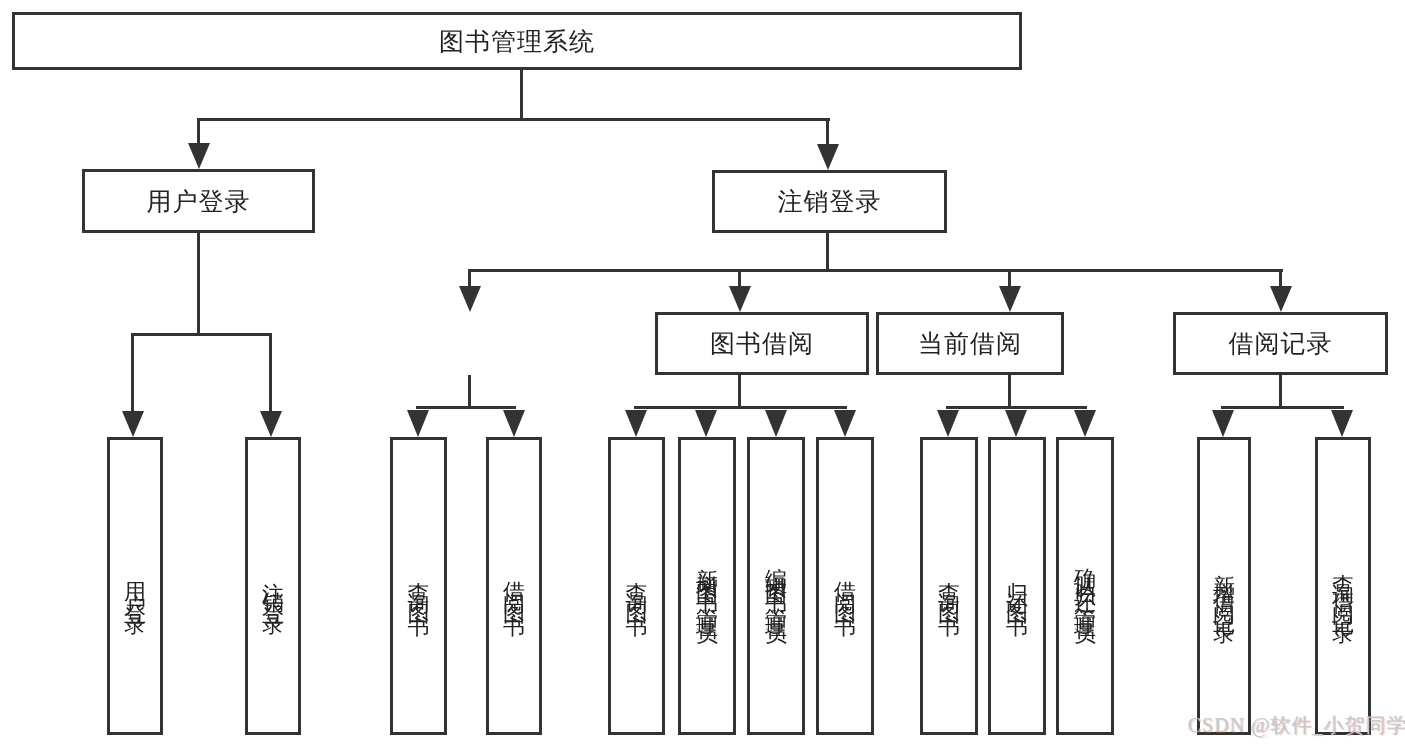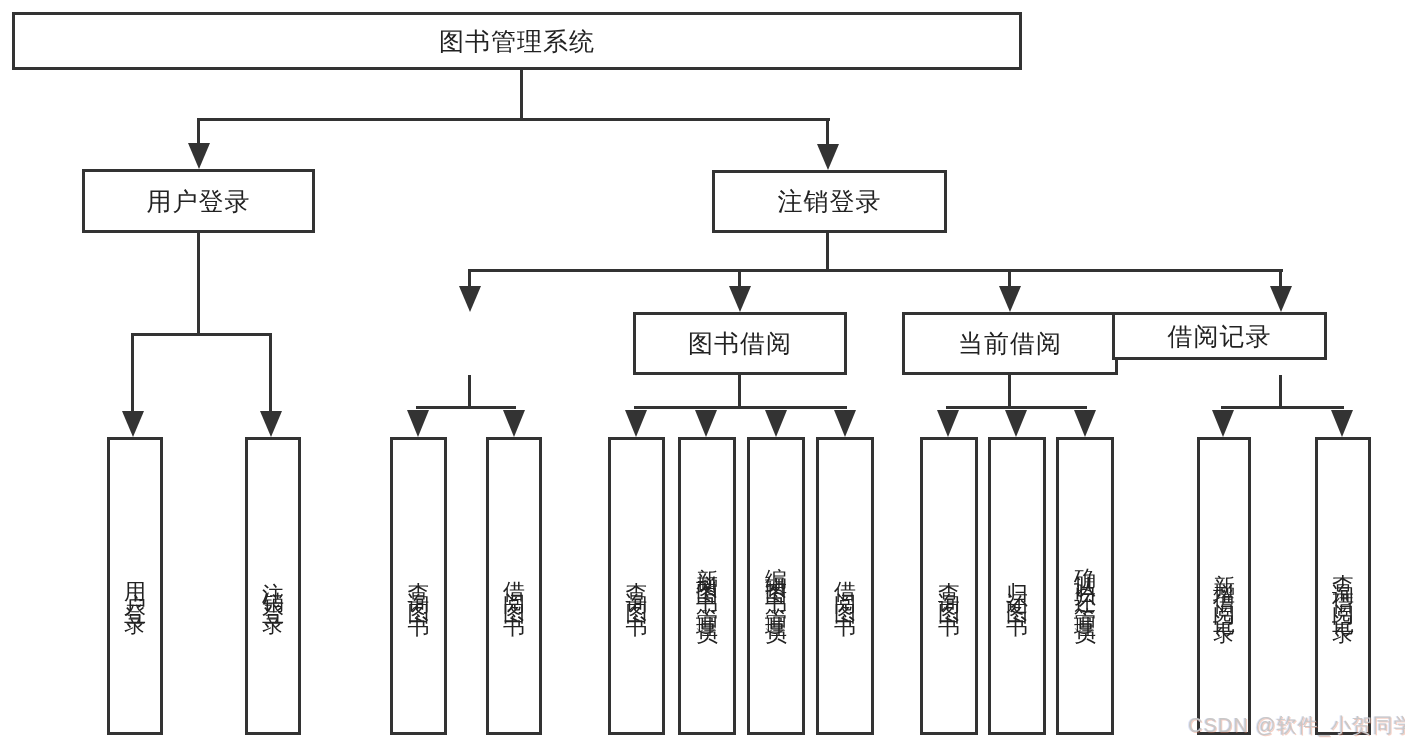--- a/index.html
+++ b/index.html
@@ -6,21 +6,21 @@
     --line:#333333;
     --text:#222222;
     --wm:#c8c8c8;
     --bg:#ffffff;
   }
   html,body{margin:0;padding:0;background:var(--bg);}
   #canvas{
     position:relative;
     width:1405px;height:747px;
     background:var(--bg);
-    font-family:Liberation Sans, sans-serif;
+    font-family:Liberation Serif, serif;
     overflow:hidden;
     text-align:center;
   }
   .box{
     position:absolute;
     box-sizing:border-box;
     border:3px solid var(--line);
     background:var(--bg);
     display:flex;align-items:center;justify-content:center;
     color:var(--text);
@@ -85,27 +85,27 @@
   <div class="hline" style="left:468px;top:269px;width:815px;height:3px"></div>
   <div class="vline" style="left:468px;top:269px;width:3px;height:19px"></div>
   <div class="arrowhead" style="left:459px;top:286px"></div>
   <div class="vline" style="left:738px;top:269px;width:3px;height:19px"></div>
   <div class="arrowhead" style="left:729px;top:286px"></div>
   <div class="vline" style="left:1008px;top:269px;width:3px;height:19px"></div>
   <div class="arrowhead" style="left:999px;top:286px"></div>
   <div class="vline" style="left:1279px;top:269px;width:3px;height:19px"></div>
   <div class="arrowhead" style="left:1270px;top:286px"></div>
 
-  <div class="box lvl" style="left:633px;top:312px;width:214px;height:63px">
+  <div class="box lvl" style="left:655px;top:312px;width:214px;height:63px">
     <span>图书借阅</span>
   </div>
-  <div class="box lvl" style="left:902px;top:312px;width:216px;height:63px">
+  <div class="box lvl" style="left:876px;top:312px;width:188px;height:63px">
     <span>当前借阅</span>
   </div>
-  <div class="box lvl" style="left:1112px;top:312px;width:215px;height:48px">
+  <div class="box lvl" style="left:1173px;top:312px;width:215px;height:63px">
     <span>借阅记录</span>
   </div>
 
   <div class="vline" style="left:468px;top:375px;width:3px;height:33px"></div>
   <div class="hline" style="left:416px;top:406px;width:100px;height:3px"></div>
   <div class="arrowhead" style="left:407px;top:410px;height:27px"></div>
   <div class="arrowhead" style="left:503px;top:410px;height:27px"></div>
 
   <div class="vline" style="left:738px;top:375px;width:3px;height:33px"></div>
   <div class="hline" style="left:634px;top:406px;width:213px;height:3px"></div>

